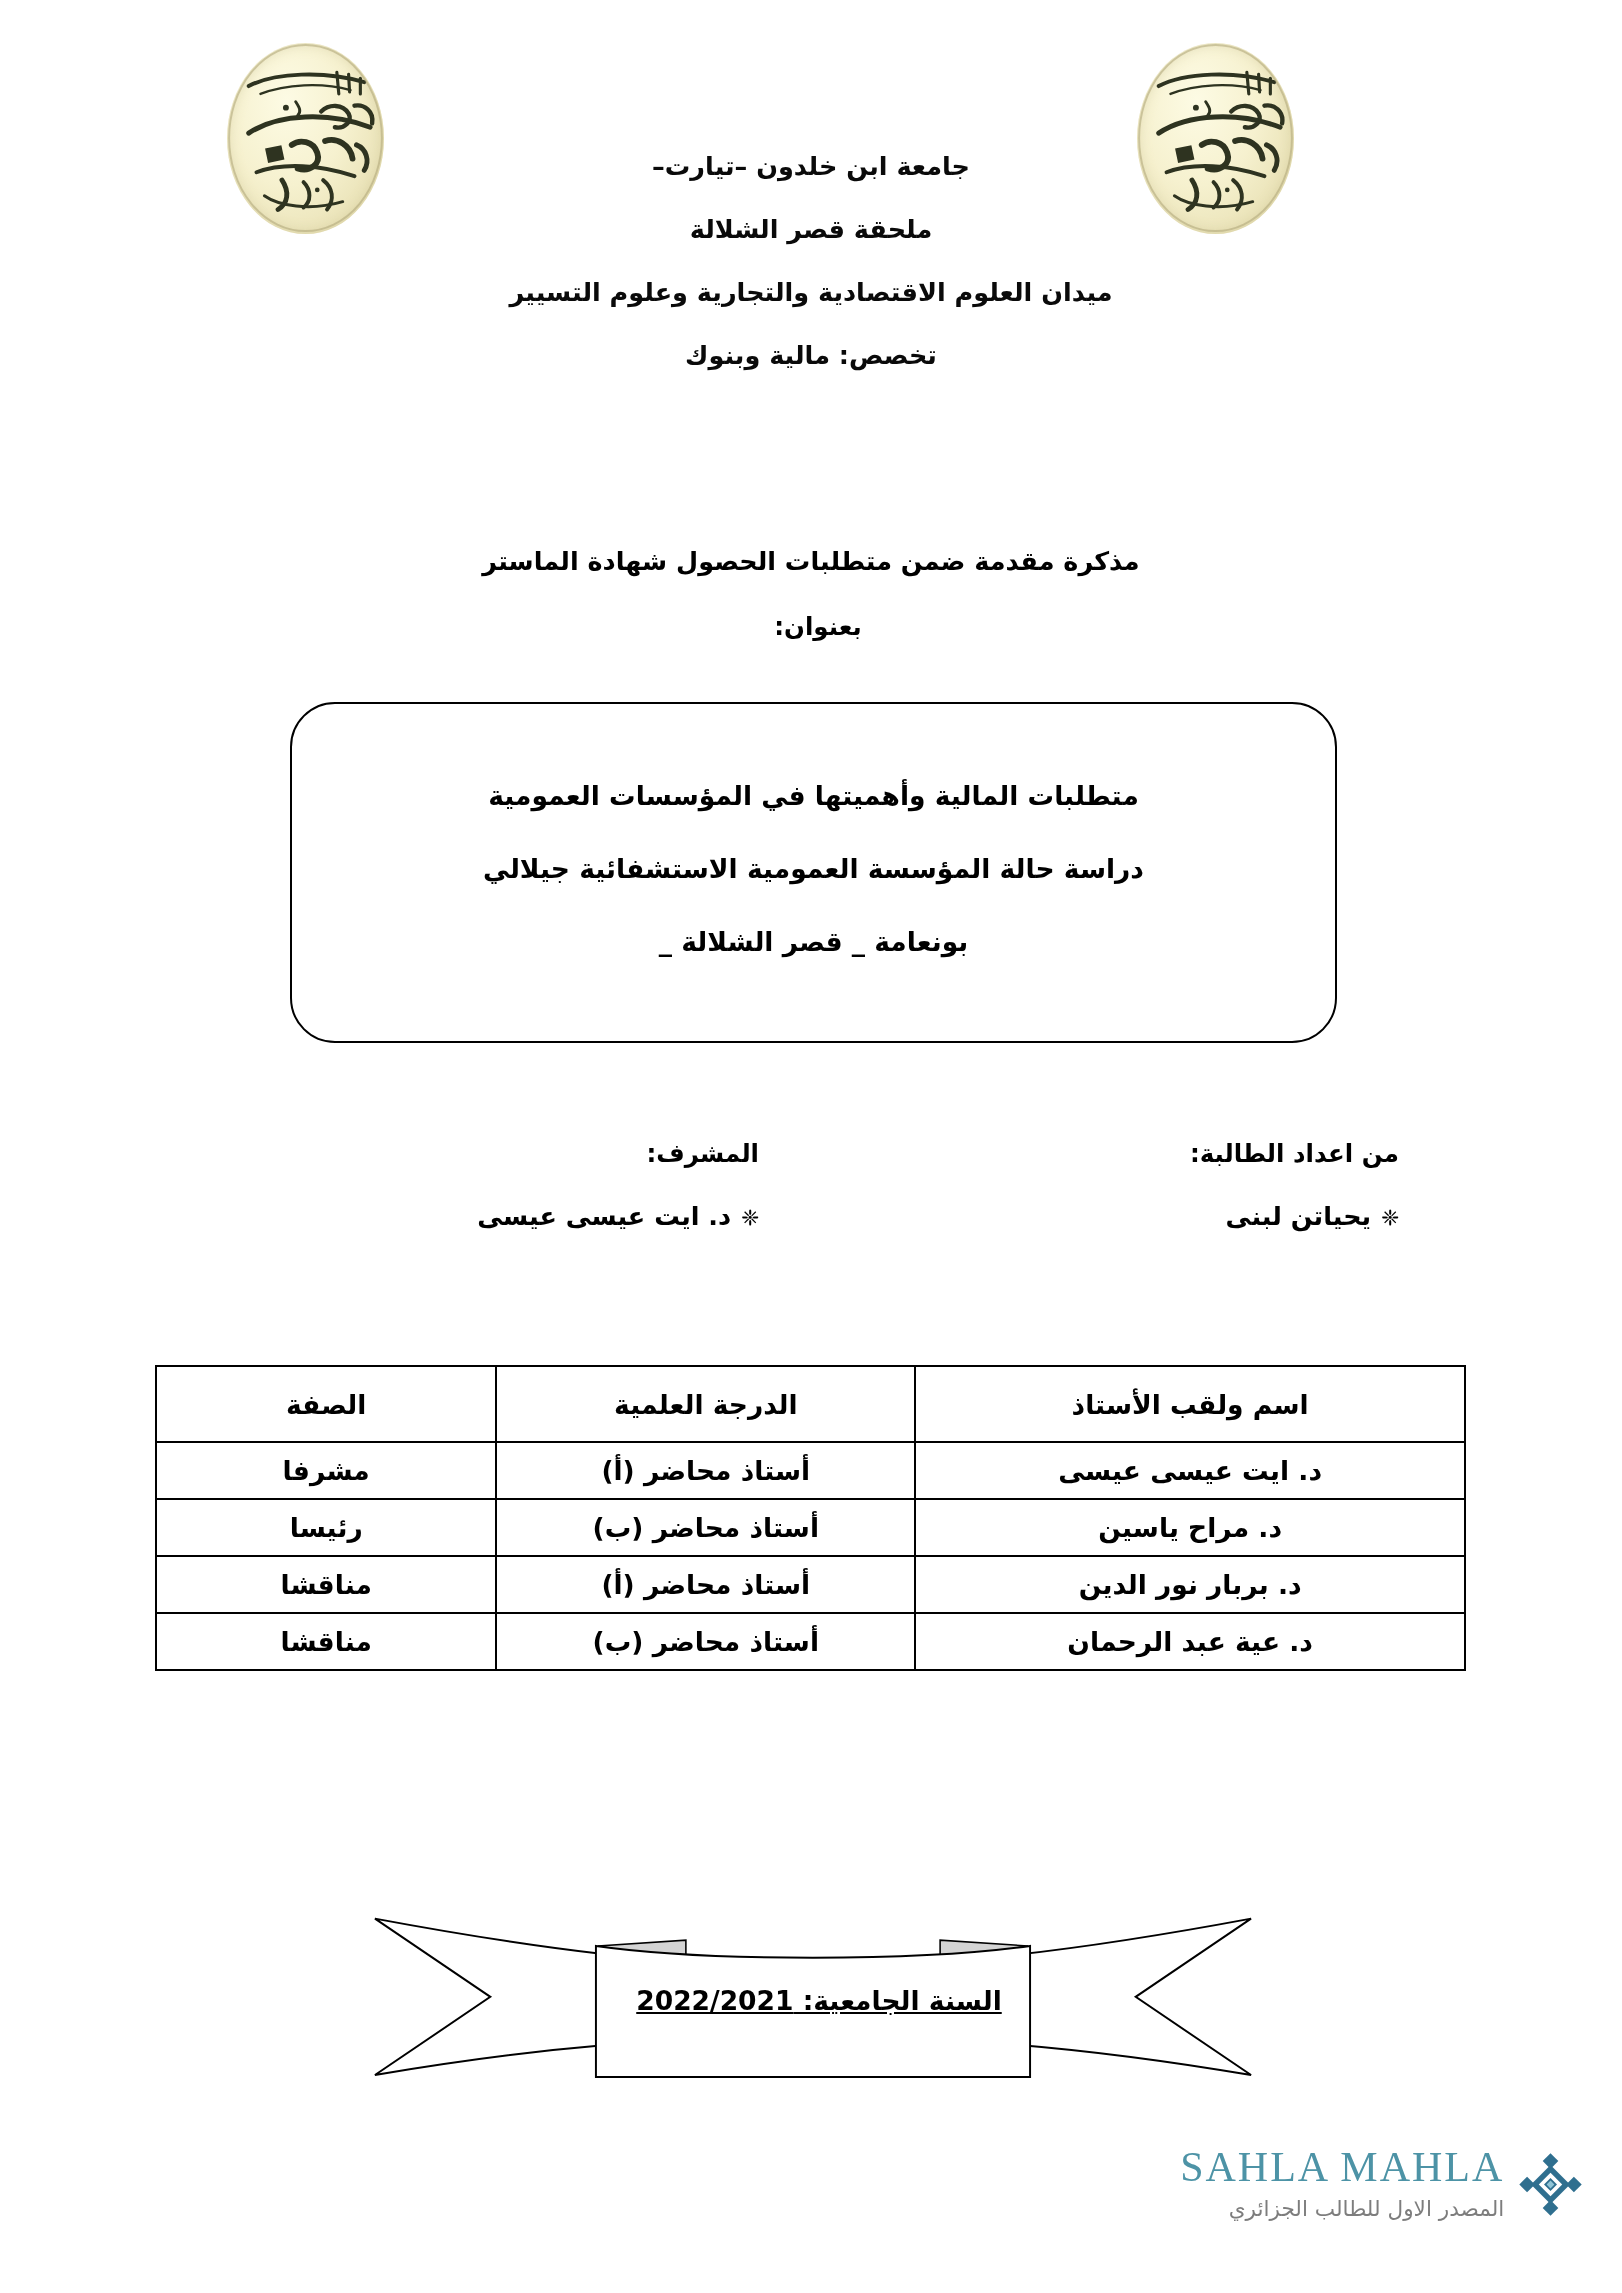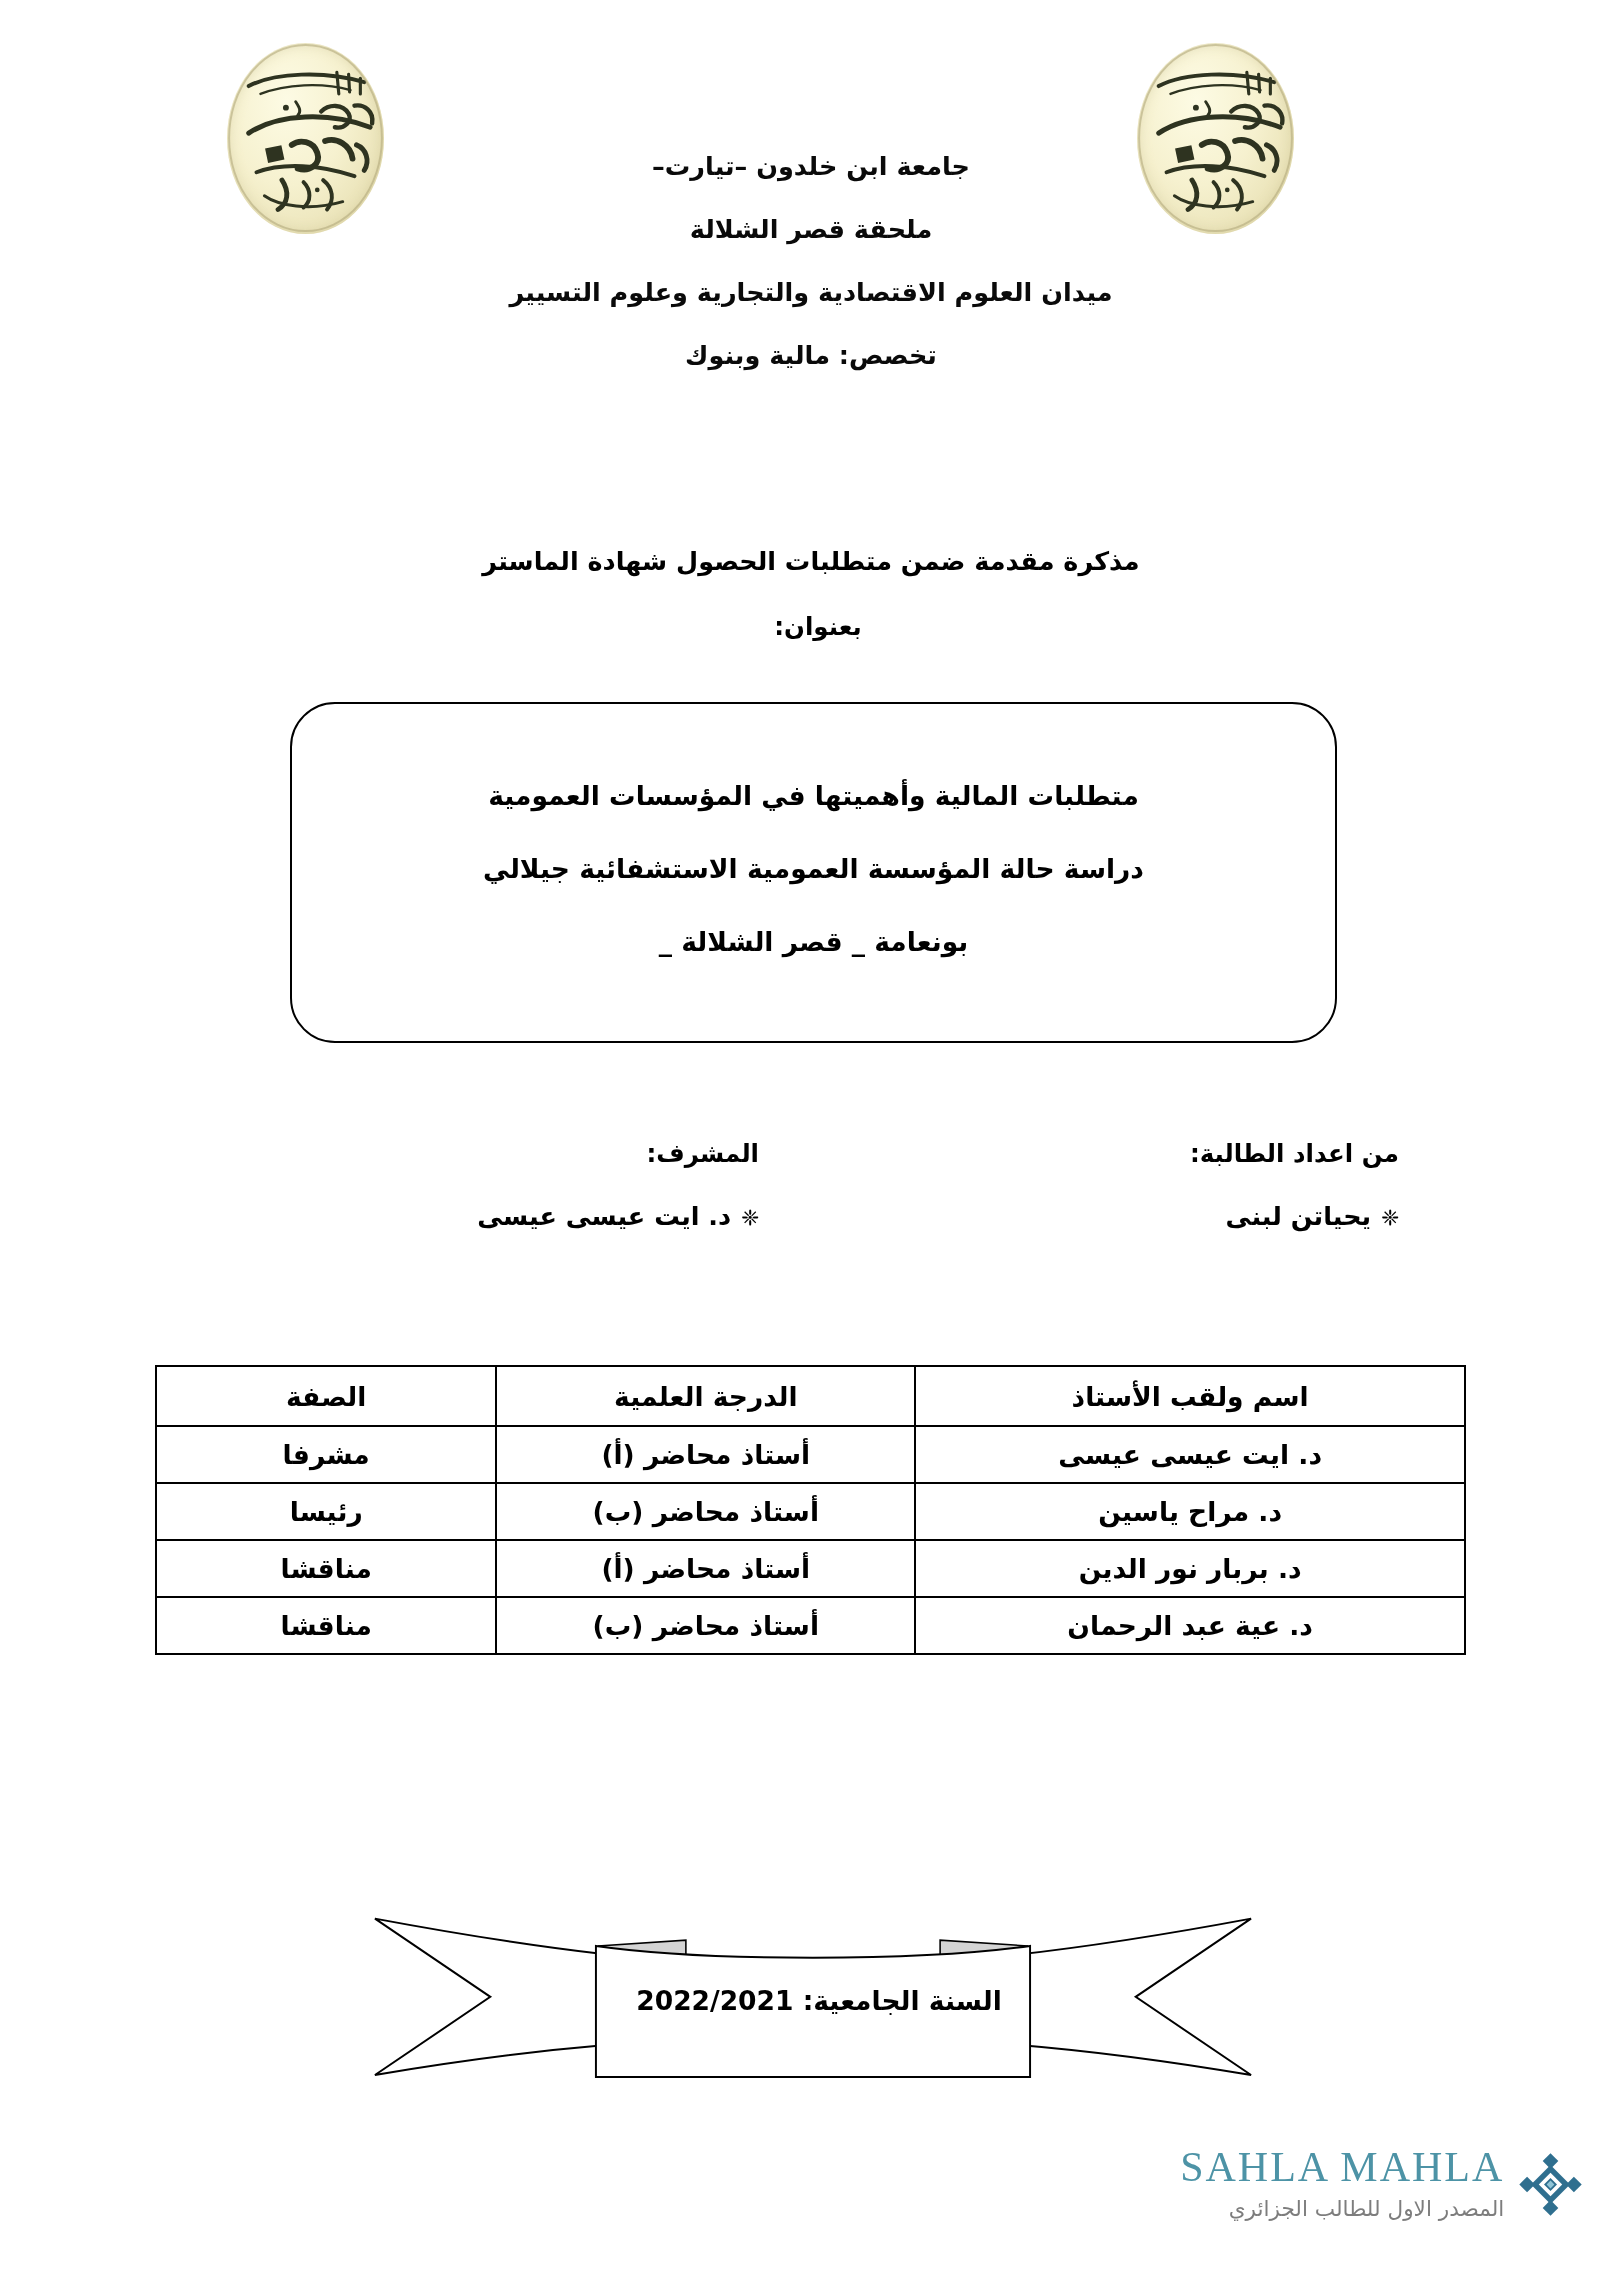--- a/index.html
+++ b/index.html
@@ -131,21 +131,21 @@
   .jury-table td, .jury-table th {
     border: 2.2px solid #000;
     height: 57px;
     text-align: center;
     vertical-align: middle;
     font-size: 26.5px;
     font-weight: 700;
     padding: 2px 5.9px;
     font-family: "DejaVu Sans", sans-serif;
   }
-  .jury-table th { height: 60px; border-radius: 8px; }
+  .jury-table th { height: 76px; border-radius: 8px; }
   .jury-table col.c-name { width: 42%; }
   .jury-table col.c-degree { width: 32%; }
   .jury-table col.c-role { width: 26%; }
 
   
   .ribbon {
     position: absolute;
     top: 1901px;
     left: 372px;
     width: 882px;
@@ -154,20 +154,21 @@
   .ribbon svg { display: block; width: 100%; height: 100%; overflow: visible; }
   .ribbon-text {
     position: absolute;
     top: 84px;
     left: 12px; right: 0;
     text-align: center;
     font-size: 26.5px;
     font-weight: 700;
     font-family: "DejaVu Sans", sans-serif;
     white-space: nowrap;
+    text-decoration: underline;
   }
 
   
   .watermark {
     position: absolute;
     right: 39px;
     bottom: 71px;
     width: 441px;
     display: flex;
     align-items: center;

